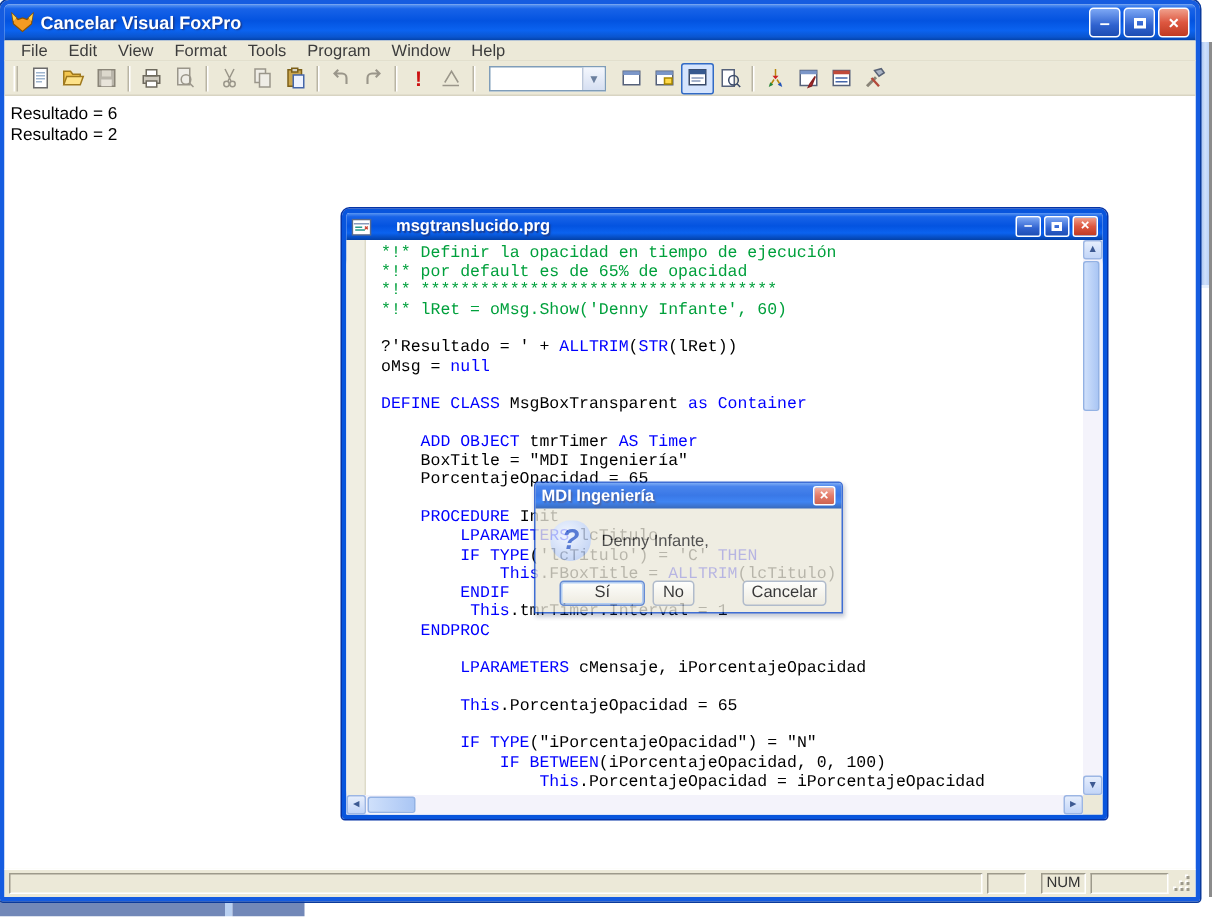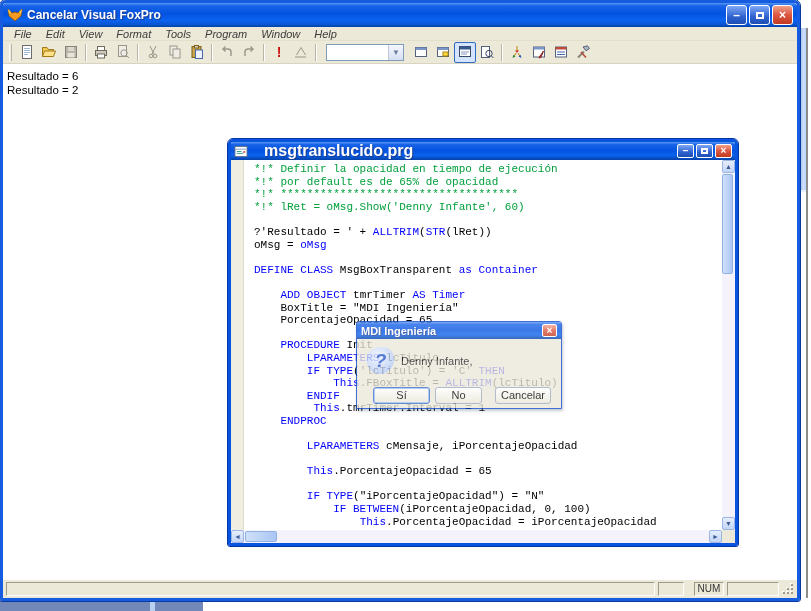--- a/index.html
+++ b/index.html
@@ -25,21 +25,21 @@
   .titlebar .title { color:#fff; font-weight:bold; font-size:12px; text-shadow:1px 1px 1px #1a3a8c; flex:1; }
   .winbtns { display:flex; gap:2px; }
   .wbtn { width:21px; height:20px; border:1px solid #fff; border-radius:3px; color:#fff; font-size:12px;
     font-weight:bold; display:flex; align-items:center; justify-content:center; line-height:1;
     background:linear-gradient(180deg,#7da8f5,#2f62cf 60%,#1d4eb4); }
   .wbtn.close { background:linear-gradient(180deg,#f0a08c,#dd5740 50%,#c03a22); }
   .wbtn .boxglyph { width:8px; height:7px; border:2px solid #fff; display:block; }
 
   .menubar { height:14px; background:#ece9d8; display:flex; align-items:center; padding-left:4px;
     font-size:11px; color:#3c3c3c; border-bottom:1px solid #e2dfcd; }
-  .menu-item { padding:10px 7px;font-style:italic; }
+  .menu-item { padding:10px 7px; }
 
   .toolbar { height:23px; background:#ece9d8; display:flex; align-items:center; padding-left:6px;
     border-bottom:1px solid #d8d4c2; }
   .tgrip { width:3px; height:17px; border-left:1px solid #fff; border-right:1px solid #b9b5a4; margin-right:4px; }
   .tbtn { width:22px; height:21px; display:flex; align-items:center; justify-content:center;
     border:1px solid transparent; background:transparent; padding:0; }
   .tbtn.pressed { background:#d5e4fd; border-color:#316ac5; border-radius:2px; }
   .tsep { width:2px; height:17px; border-left:1px solid #b9b5a4; border-right:1px solid #fff; margin:0 3px; }
   .tcombo { width:78px; height:17px; background:#fff; border:1px solid #7f9db9; margin:0 6px;
     display:flex; align-items:center; font-size:11px; }
@@ -51,21 +51,21 @@
   .desktop { flex:1; background:#fff; position:relative; overflow:hidden; }
   .output { position:absolute; left:4px; top:5px; font-size:11.5px; color:#000; line-height:14px; }
 
   
   .child { position:absolute; left:225px; top:75px; width:510px; height:407px;
     border:3px solid #0855dd; outline:1px solid #0533a6; border-radius:5px 5px 2px 2px;
     background:#fff; z-index:10; }
   .child-titlebar { height:18px; display:flex; align-items:center; padding:0 3px; border-radius:2px 2px 0 0;
     background:linear-gradient(180deg,#5a96f2 0%,#1863e8 14%,#0353e0 48%,#0b63f0 74%,#0341a8 100%); }
   .child-titlebar .doc-icon { width:14px; height:13px; margin-right:4px; }
-  .child-titlebar .ctitle { color:#fff; font-weight:bold; font-size:16px; flex:1; text-shadow:1px 1px 1px #1a3a8c;padding-left:12px; }
+  .child-titlebar .ctitle { color:#fff; font-weight:bold; font-size:11px; flex:1; text-shadow:1px 1px 1px #1a3a8c;padding-left:12px; }
   .cbtn { width:17px; height:14px; border:1px solid #fff; border-radius:2px; color:#fff; font-size:10px;
     font-weight:bold; display:flex; align-items:center; justify-content:center; line-height:1; margin-left:2px;
     background:linear-gradient(180deg,#7da8f5,#2f62cf 60%,#1d4eb4); }
   .cbtn.close { background:linear-gradient(180deg,#f0a08c,#dd5740 50%,#c03a22); }
   .cbtn .boxglyph { width:7px; height:6px; border:2px solid #fff; display:block; }
 
   .child-body { position:relative; height:383px; background:#fff;border-radius:16px; }
   .gutter { position:absolute; left:0; top:0; width:13px; height:370px; background:#f0eee2; border-right:1px solid #dedbc9; }
   .code { position:absolute; left:14px; top:0; right:13px; height:370px; overflow:hidden; padding:3px 0 0 9px;
     font-family:"Liberation Mono","DejaVu Sans Mono",monospace; font-size:11px; line-height:12.6px; }
@@ -320,21 +320,21 @@
         </div>
         <div class="child-body">
           <div class="gutter"></div>
           <div class="code" id="code">
               <div class="cl"><span class="s-c">*!* Definir la opacidad en tiempo de ejecución</span></div>
               <div class="cl"><span class="s-c">*!* por default es de 65% de opacidad</span></div>
               <div class="cl"><span class="s-c">*!* ************************************</span></div>
               <div class="cl"><span class="s-c">*!* lRet = oMsg.Show('Denny Infante', 60)</span></div>
               <div class="cl">&nbsp;</div>
               <div class="cl"><span class="s-n">?'Resultado = ' + </span><span class="s-k">ALLTRIM</span><span class="s-n">(</span><span class="s-k">STR</span><span class="s-n">(lRet))</span></div>
-              <div class="cl"><span class="s-n">oMsg = </span><span class="s-k">oMsg</span></div>
+              <div class="cl"><span class="s-n">oMsg = </span><span class="s-k">null</span></div>
               <div class="cl">&nbsp;</div>
               <div class="cl"><span class="s-k">DEFINE CLASS </span><span class="s-n">MsgBoxTransparent </span><span class="s-k">as Container</span></div>
               <div class="cl">&nbsp;</div>
               <div class="cl"><span class="s-n">    </span><span class="s-k">ADD OBJECT </span><span class="s-n">tmrTimer </span><span class="s-k">AS Timer</span></div>
               <div class="cl"><span class="s-n">    BoxTitle = "MDI Ingeniería"</span></div>
               <div class="cl"><span class="s-n">    PorcentajeOpacidad = 65</span></div>
               <div class="cl">&nbsp;</div>
               <div class="cl"><span class="s-k">    PROCEDURE </span><span class="s-n">Init</span></div>
               <div class="cl"><span class="s-k">        LPARAMETERS </span><span class="s-n">lcTitulo</span></div>
               <div class="cl"><span class="s-k">        IF TYPE</span><span class="s-n">('lcTitulo') = 'C' </span><span class="s-k">THEN</span></div>
@@ -368,21 +368,21 @@
       <div class="dialog">
         <div class="dlg-titlebar">
           <span class="dtitle">MDI Ingeniería</span>
           <span class="dlg-close">×</span>
         </div>
         <div class="dlg-body">
           <span class="qicon">?</span>
           <span class="dlg-msg">Denny Infante,</span>
           <div class="dlg-buttons" id="dlg-buttons">
               <button class="dbtn default" style="left: 16px; width: 57px;">Sí</button>
-              <button class="dbtn" style="left: 78px; width: 47px;">No</button>
+              <button class="dbtn" style="left: 78px; width: 28px;">No</button>
               <button class="dbtn" style="left: 138px; width: 56px;">Cancelar</button>
             </div>
         </div>
       </div>
     </div>
 
     <div class="statusbar">
       <div class="spanel sp-long"></div>
       <div class="spanel sp-a"></div>
       <div class="spanel sp-num">NUM</div>

